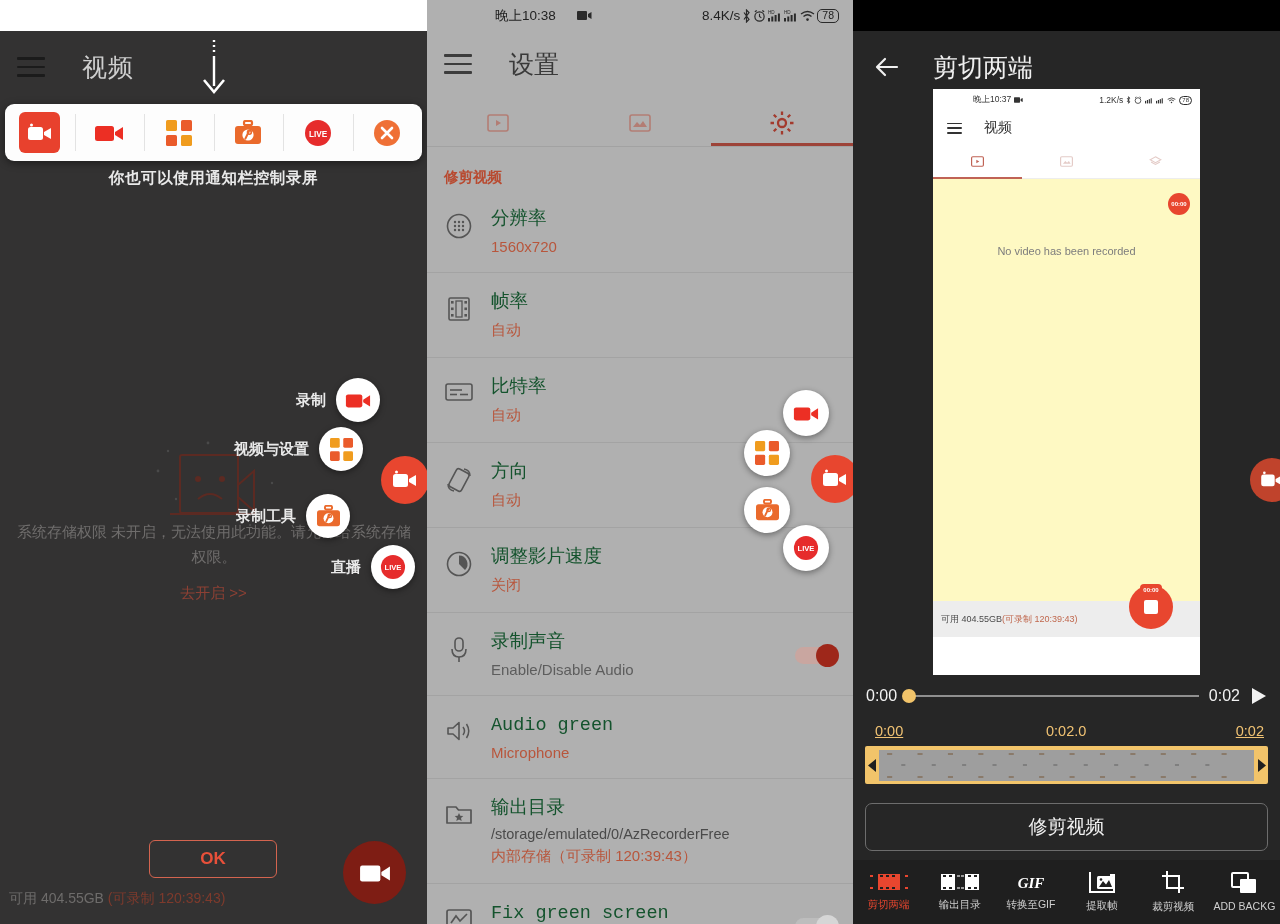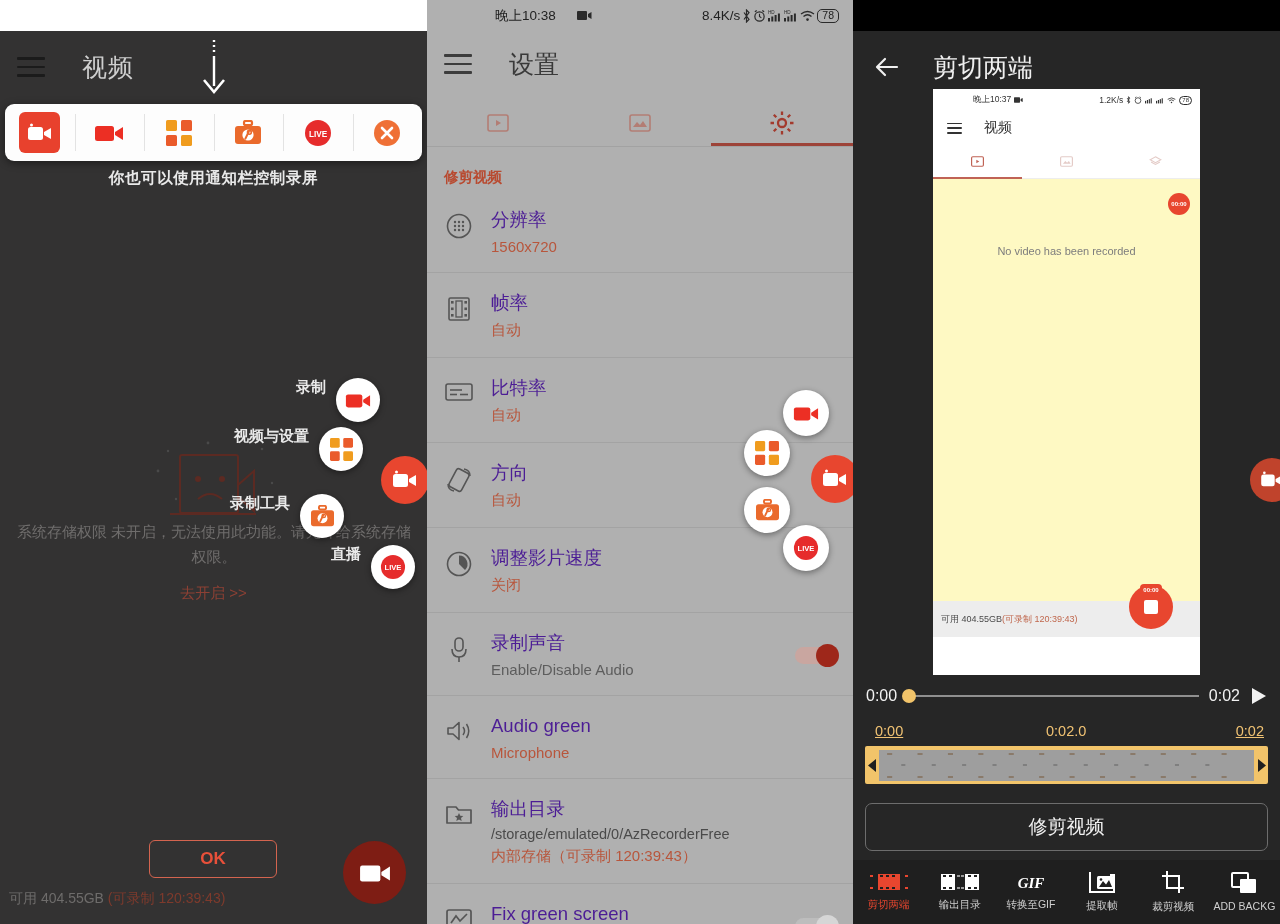--- a/index.html
+++ b/index.html
@@ -67,21 +67,21 @@
   }
   .p1-perm {
     position: absolute; left: 14px; top: 519px; width: 400px;
     text-align: center; color: #6f6d6c; font-size: 15px; line-height: 25px;
   }
   .p1-goto {
     position: absolute; left: 0; top: 584px; width: 427px; text-align: center;
     color: #8d4034; font-size: 15px;
   }
   
-  .fab-row { position: absolute; display: flex; align-items: flex-start; }
+  .fab-row { position: absolute; display: flex; align-items: center; }
   .fab-label { color: #e9e9e9; font-size: 15px; font-weight: bold; margin-right: 10px; }
   .fab-white {
     width: 44px; height: 44px; border-radius: 50%; background: #fff;
     display: flex; align-items: center; justify-content: center;
     box-shadow: 0 2px 6px rgba(0,0,0,.4);
   }
   .fab-red-main {
     position: absolute; width: 48px; height: 48px; border-radius: 50%;
     background: #e8462f;
     display: flex; align-items: center; justify-content: center;
@@ -141,21 +141,21 @@
   .srow {
     display: flex; align-items: flex-start; padding: 17px 0 17px 0;
     border-bottom: 1px solid #a3a3a3; min-height: 83px;
     position: relative;
   }
   .srow .sicon {
     width: 64px; display: flex; align-items: center; justify-content: center;
     padding-top: 6px;
   }
   .srow .stext { flex: 1; }
-  .srow .s-title { color: #4c1d95; font-size: 18.5px; line-height: 26px; }
+  .srow .s-title { color: #14532d; font-size: 18.5px; line-height: 26px; font-family: Liberation Mono, monospace; }
   .srow .s-sub { color: #b8563c; font-size: 15px; margin-top: 5px; }
   .srow .s-sub.gray { color: #5d5d5d; }
   .srow .s-path { color: #4a4a4a; font-size: 14.5px; margin-top: 4px; }
   .toggle {
     position: absolute; right: 16px; top: 34px;
     width: 42px; height: 17px; border-radius: 9px; background: #c9a6a0;
   }
   .toggle .knob {
     position: absolute; right: -2px; top: -3px; width: 23px; height: 23px;
     border-radius: 50%; background: #9e271a;
@@ -376,21 +376,21 @@
       <span class="fab-white">
         <svg width="23" height="23" viewBox="0 0 26 26">
             <rect x="0" y="0" width="11" height="11" rx="1.6" fill="#f09c1e"></rect>
             <rect x="15" y="0" width="11" height="11" rx="1.6" fill="#ea5b2b"></rect>
             <rect x="0" y="15" width="11" height="11" rx="1.6" fill="#ea5b2b"></rect>
             <rect x="15" y="15" width="11" height="11" rx="1.6" fill="#f09c1e"></rect>
           </svg>
       </span>
     </div>
 
-    <div class="fab-row" style="left:230px; top:494px;">
+    <div class="fab-row" style="left:236px; top:494px;">
       <span class="fab-label">录制工具</span>
       <span class="fab-white">
         <svg width="25" height="23" viewBox="0 0 28 26">
             <rect x="10" y="1" width="8" height="4" rx="1.5" fill="none" stroke="#ea6a2c" stroke-width="2.2"></rect>
             <rect x="1" y="6" width="26" height="18" rx="3" fill="#ea6a2c"></rect>
             <circle cx="14" cy="15" r="5.6" fill="#fff"></circle>
             <path d="M14.8 11.6 L11.4 18.6" stroke="#ea6a2c" stroke-width="2.1" stroke-linecap="round"></path>
             <circle cx="15.4" cy="12.3" r="1.9" fill="none" stroke="#ea6a2c" stroke-width="1.6"></circle>
           </svg>
       </span>

